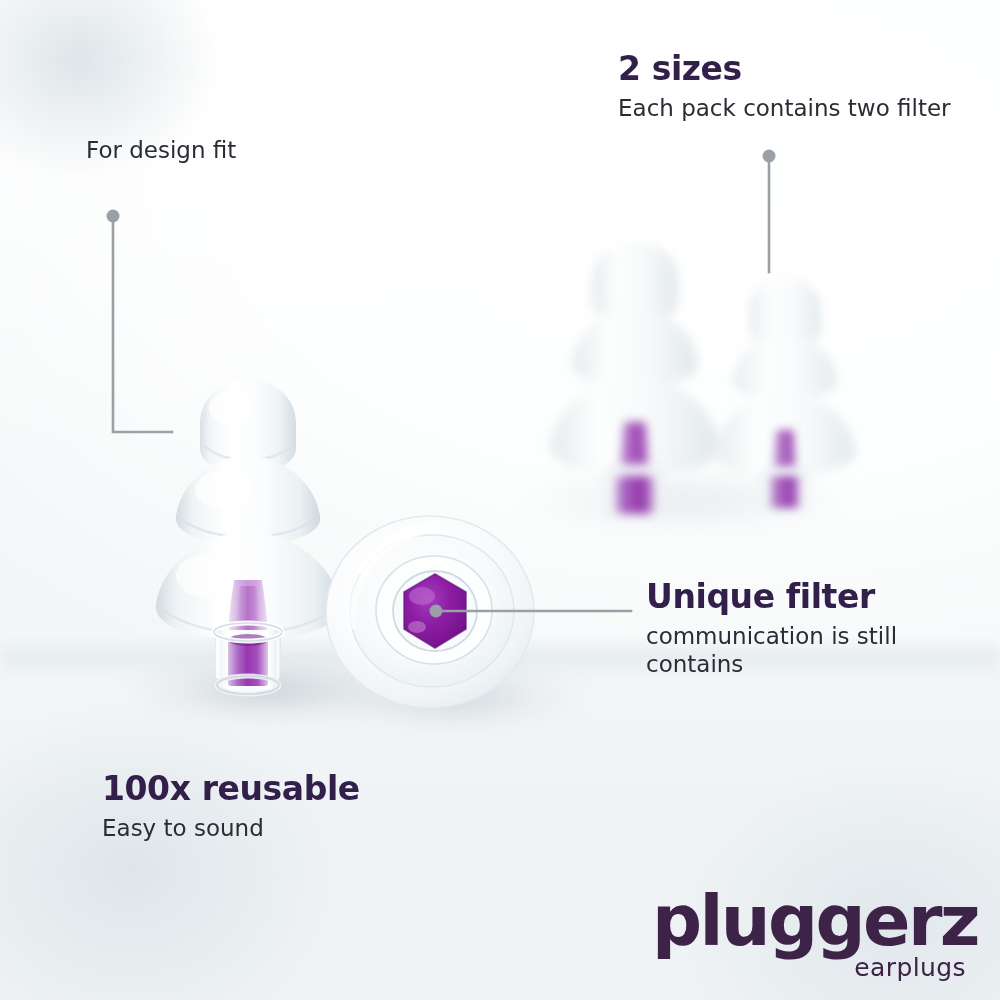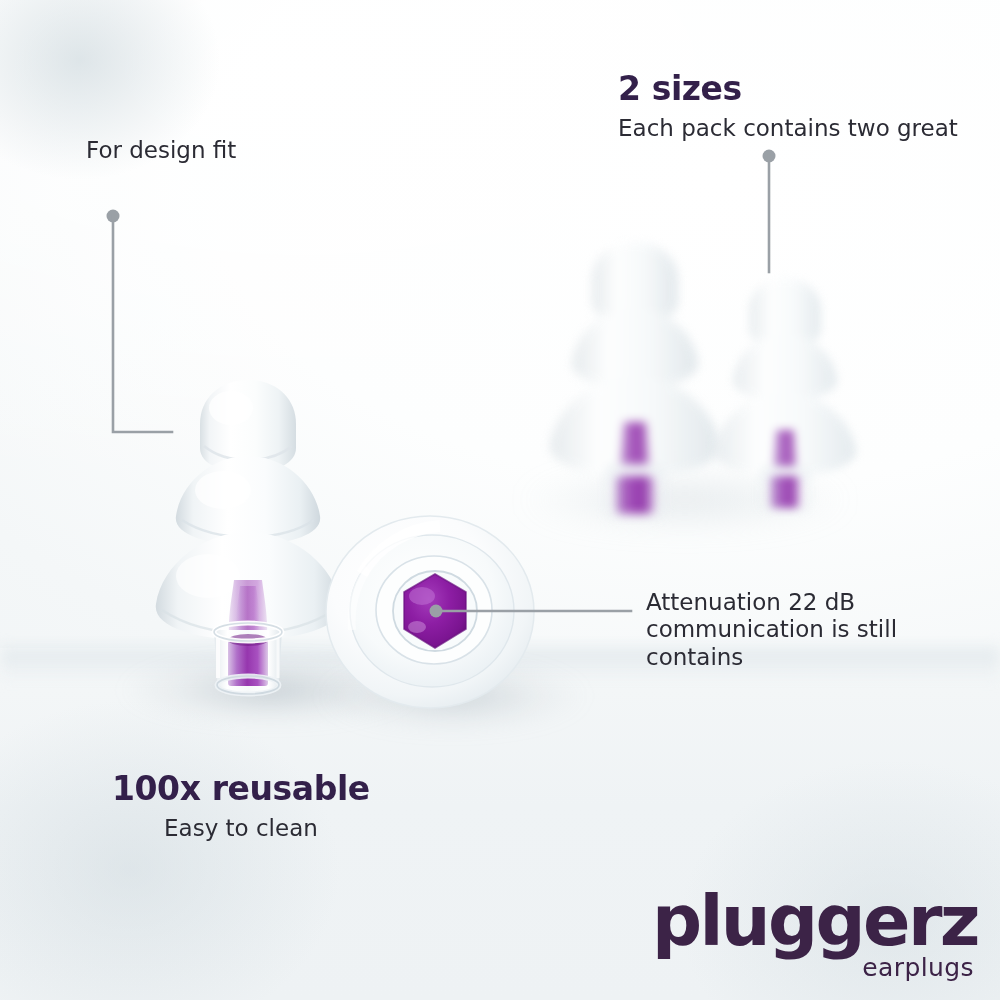--- a/index.html
+++ b/index.html
@@ -116,30 +116,30 @@
     margin: 0;
     color: #2b2b34;
     font-weight: 400;
     line-height: 1.19;
   }
 
   #callout-lamina { left: 86px; top: 128px; }
   #callout-lamina .callout-title { font-size: 33px; }
   #callout-lamina .callout-body { font-size: 23px; margin-top: 9px; }
 
-  #callout-sizes { left: 618px; top: 72px; }
+  #callout-sizes { left: 618px; top: 52px; }
   #callout-sizes .callout-title { font-size: 33px; }
   #callout-sizes .callout-body { font-size: 23px; margin-top: 9px; }
 
   #callout-filter { left: 646px; top: 580px; }
   #callout-filter .callout-title { font-size: 33px; }
   #callout-filter .callout-body { font-size: 23px; margin-top: 9px; }
   #callout-filter .callout-body span { display: block; }
 
-  #callout-reusable { left: 112px; top: 772px; text-align: center; }
+  #callout-reusable { left: 102px; top: 772px; }
   #callout-reusable .callout-title { font-size: 33px; }
   #callout-reusable .callout-body { font-size: 23px; margin-top: 9px; }
 
   
   .leaders {
     position: absolute;
     inset: 0;
     pointer-events: none;
   }
 
@@ -161,21 +161,21 @@
   }
   .logo-sub {
     display: block;
     font-family: "DejaVu Sans", "Liberation Sans", sans-serif;
     font-weight: 400;
     font-size: 25px;
     letter-spacing: 0.4px;
     color: #3c2347;
     line-height: 1;
     margin-top: 2px;
-    margin-right: 4px;
+    margin-right: 12px;
   }
 </style>
 </head>
 <body>
 
 <div id="stage">
 
   <div class="backdrop"></div>
   <div class="backdrop-sweep"></div>
   <div class="table-surface"></div>
@@ -367,34 +367,34 @@
     <circle cx="436" cy="611" r="6.5" fill="#9aa0a6"></circle>
     <path d="M436 611 L631 611" fill="none" stroke="#9aa0a6" stroke-width="2.6" stroke-linecap="square"></path>
   </svg>
 
   <div class="callout" id="callout-lamina">
     <p class="callout-body">For design fit</p>
   </div>
 
   <div class="callout" id="callout-sizes">
     <h2 class="callout-title">2 sizes</h2>
-    <p class="callout-body">Each pack contains two great</p>
+    <p class="callout-body">Each pack contains two filter</p>
   </div>
 
   <div class="callout" id="callout-filter">
+    <h2 class="callout-title">Unique filter</h2>
     <p class="callout-body">
-      <span>Attenuation 22 dB</span>
       <span>communication is still</span>
       <span>contains</span>
     </p>
   </div>
 
   <div class="callout" id="callout-reusable">
     <h2 class="callout-title">100x reusable</h2>
-    <p class="callout-body">Easy to clean</p>
+    <p class="callout-body">Easy to sound</p>
   </div>
 
   <div id="logo">
     <span class="logo-word">pluggerz</span>
     <span class="logo-sub">earplugs</span>
   </div>
 
 </div>
 
 </body></html>

